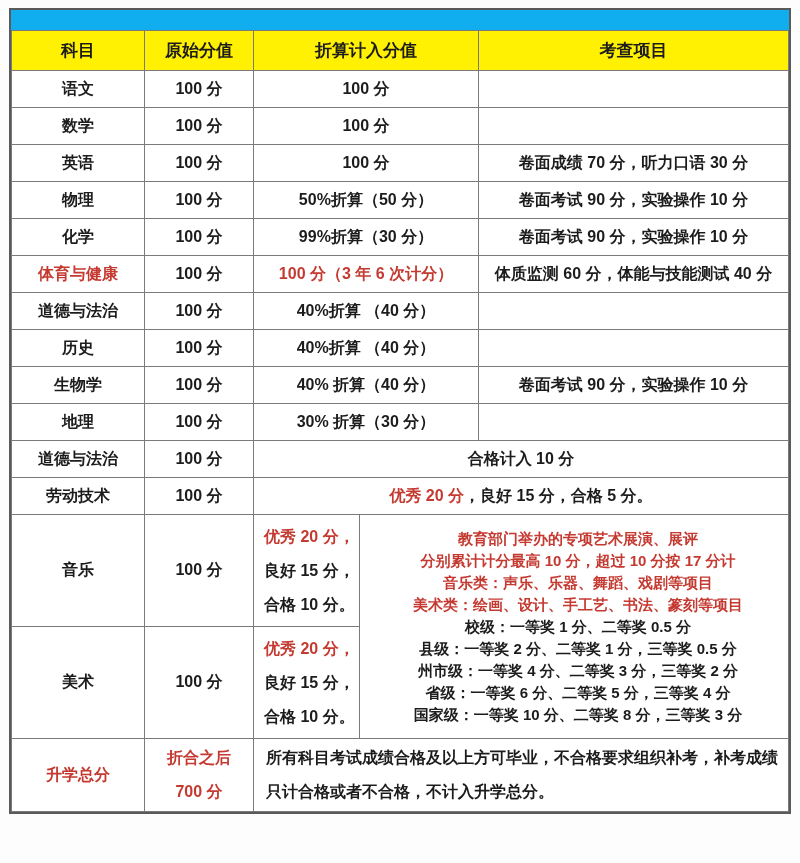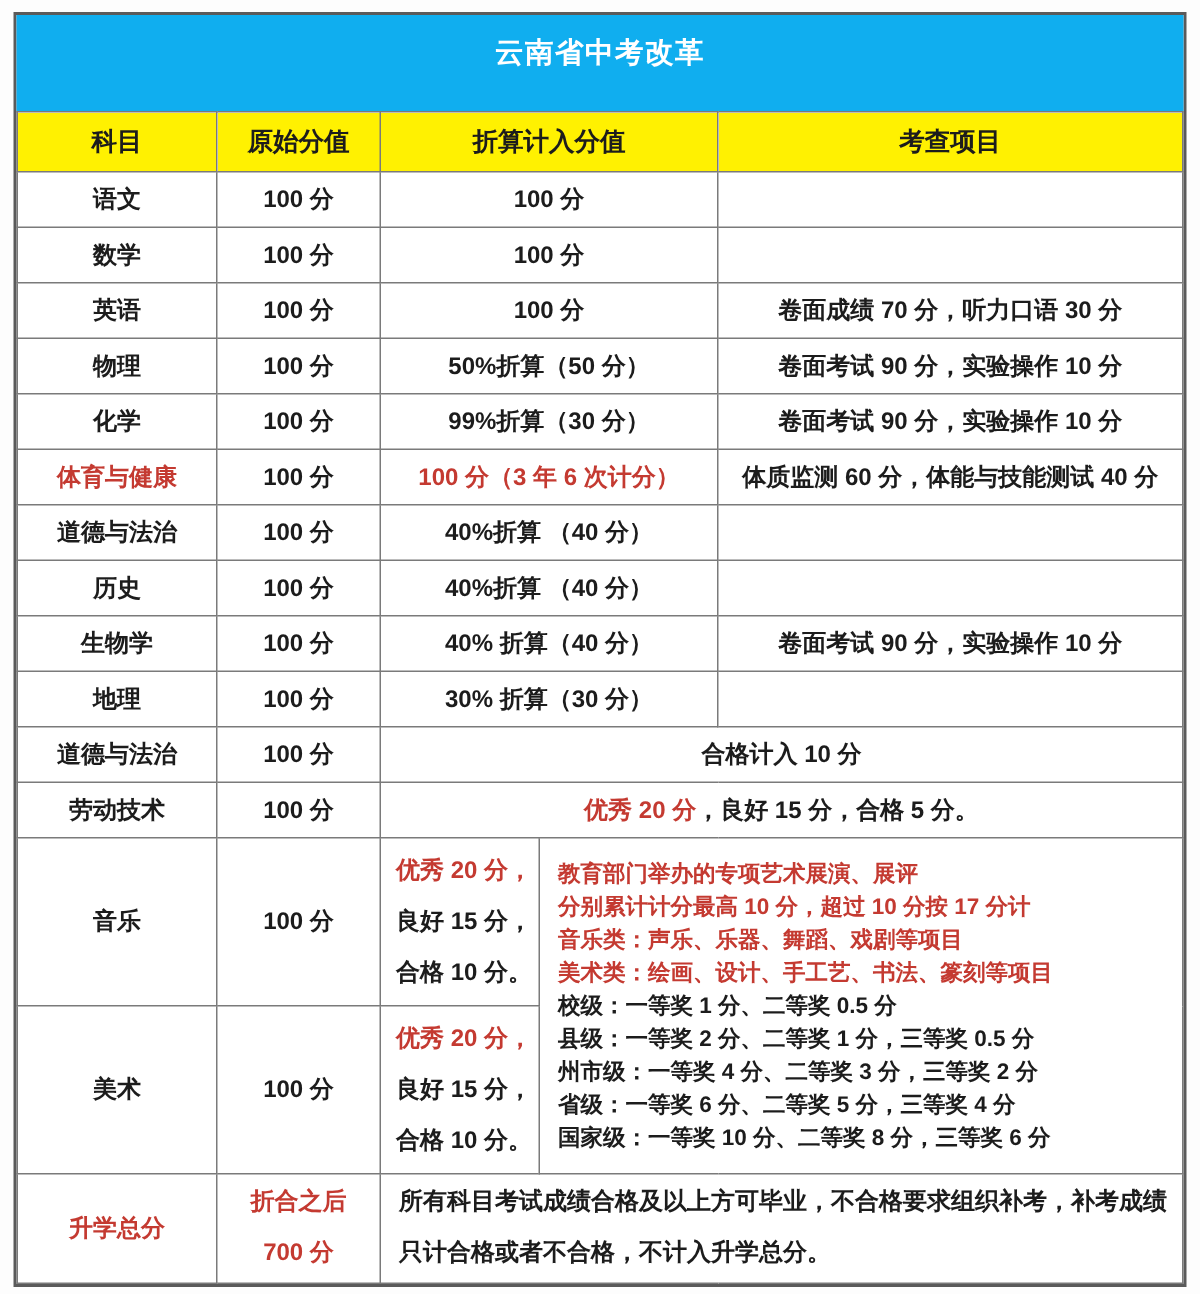--- a/index.html
+++ b/index.html
@@ -60,41 +60,40 @@
   tr.r-arts { height: 112px; }
   tr.r-total { height: 70px; }
   .red { color: var(--red-text); }
   .grade-cell {
     text-align: left;
     padding-left: 10px;
     margin-top: 16px;
   }
   .grade-cell div { line-height: 34px; }
   .awards-cell {
-    text-align: left;
+    text-align: center;
     vertical-align: middle;
     padding-left: 12px;
     font-size: 15px;
   }
   .awards-cell div { line-height: 22px; white-space: nowrap; }
   .note-cell-left {
     text-align: left;
     padding-left: 12px;
     line-height: 34px;
   }
   .mid-cell div { line-height: 34px; }
 </style>
 </head>
 <body>
 
 <div class="sheet">
   <div class="table-wrap">
 
     <div class="banner">
-      <div class="banner-line1">云南省中考改革</div>
     </div>
 
     <table>
       <colgroup>
         <col style="width:133px">
         <col style="width:109px">
         <col style="width:106px">
         <col style="width:119px">
         <col>
       </colgroup>
@@ -199,21 +198,21 @@
         </td>
         <td colspan="2" rowspan="2" class="awards-cell">
           <div class="red">教育部门举办的专项艺术展演、展评</div>
           <div class="red">分别累计计分最高 10 分，超过 10 分按 17 分计</div>
           <div class="red">音乐类：声乐、乐器、舞蹈、戏剧等项目</div>
           <div class="red">美术类：绘画、设计、手工艺、书法、篆刻等项目</div>
           <div>校级：一等奖 1 分、二等奖 0.5 分</div>
           <div>县级：一等奖 2 分、二等奖 1 分，三等奖 0.5 分</div>
           <div>州市级：一等奖 4 分、二等奖 3 分，三等奖 2 分</div>
           <div>省级：一等奖 6 分、二等奖 5 分，三等奖 4 分</div>
-          <div>国家级：一等奖 10 分、二等奖 8 分，三等奖 6 分</div>
+          <div>国家级：一等奖 10 分、二等奖 8 分，三等奖 3 分</div>
         </td>
       </tr>
 
       <tr class="r-arts">
         <td>美术</td>
         <td>100 分</td>
         <td class="grade-cell">
           <div class="red">优秀 20 分，</div>
           <div>良好 15 分，</div>
           <div>合格 10 分。</div>

